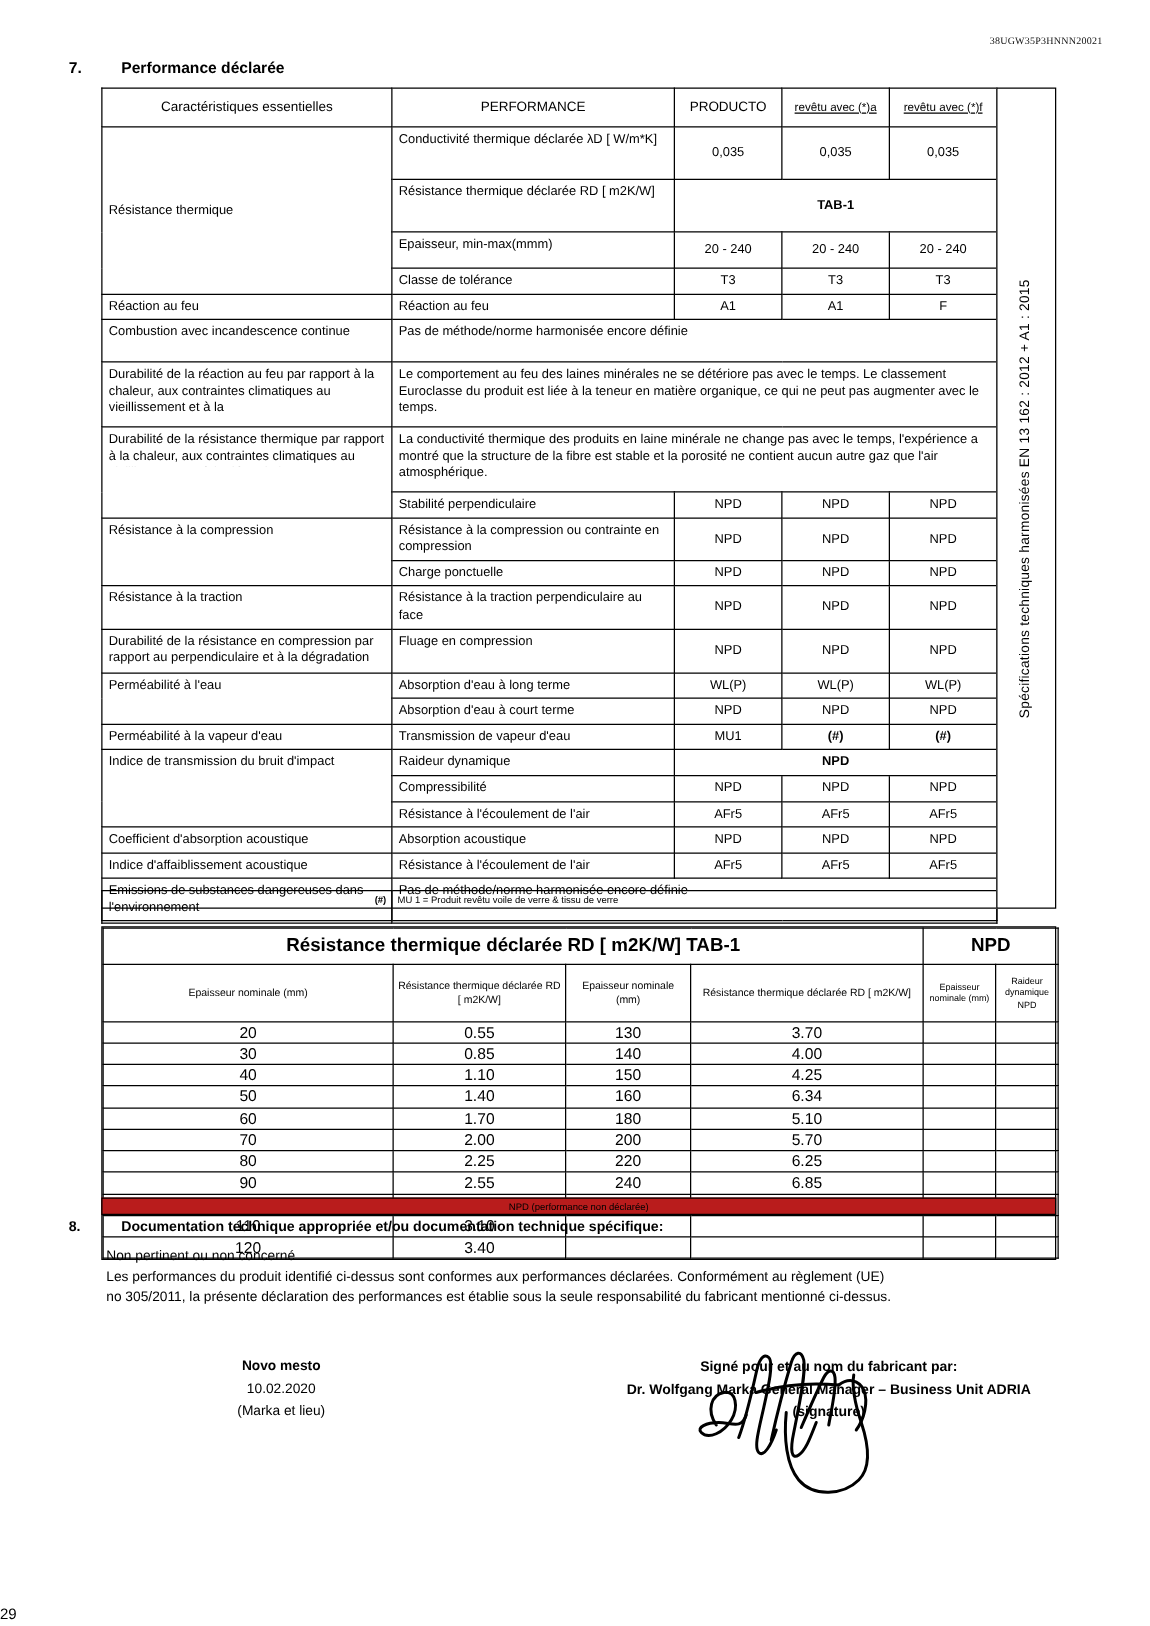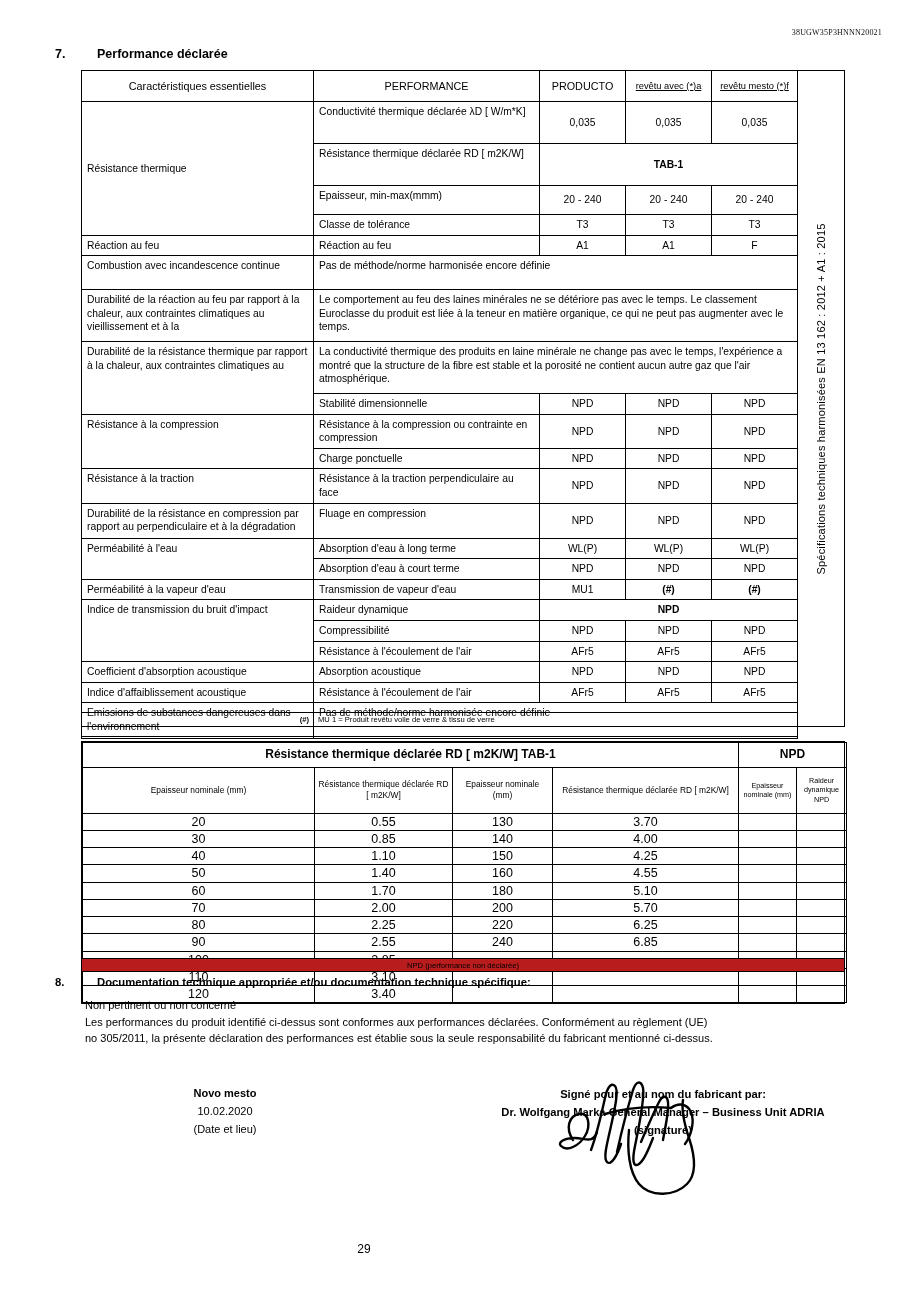--- a/index.html
+++ b/index.html
@@ -85,21 +85,21 @@
 
   
   .tab1wrap{
     position:absolute; left:81px; top:741px; width:764px;
     border:1.8px solid #000;
   }
   .tab1{
     width:100%; border-collapse:collapse; table-layout:fixed;
   }
   .tab1 td{ border:1px solid #000; font-size:8.4px; padding:2px 3px; text-align:center; vertical-align:middle; line-height:1.3;}
-  .tab1 td.title{ font-size:12px; font-weight:bold; padding:4px 0; }
+  .tab1 td.title{ font-size:15px; font-weight:bold; padding:4px 0; }
   .tab1 td.hdr{ font-size:8.4px; padding:4px 3px; height:46px; vertical-align:middle;}
   .tab1 td.hdr.tiny{ font-size:7.2px; }
   .tab1 td.num{ font-size:12.5px; padding:0 3px; height:15px; font-family:"Liberation Sans", sans-serif;}
   .t1c1{width:232px;} .t1c2{width:138px;} .t1c3{width:100px;} .t1c4{width:186px;} .t1c5{width:58px;} .t1c6{width:50px;}
 
   .npdbar{
     position:absolute; left:81px; top:958px; width:764px; height:14px;
     border:1.5px solid #000; background:#b91c1c;
     display:flex; align-items:center; justify-content:center;
     font-size:7.6px; font-weight:normal;
@@ -117,22 +117,22 @@
 
   
   .signblock{ position:absolute; left:0; top:1085px; width:920px; height:140px;}
   .leftsign{ position:absolute; left:125px; top:0; width:200px; text-align:center; font-size:11px; line-height:1.62;}
   .leftsign .place{ font-weight:bold; }
   .rightsign{ position:absolute; left:468px; top:0; width:390px; text-align:center; font-size:11.2px; font-weight:bold; line-height:1.62;}
   .rightsign .sigword{ font-weight:bold; }
   .scribble{ position:absolute; left:545px; top:1080px; width:200px; height:120px; pointer-events:none;}
 
   .pagenum{
-    position:absolute; left:0; top:1242px; width:728px;
-    text-align:center; font-size:12px;
+    position:absolute; left:0; top:1284px; width:728px;
+    font-size:12px;
   }
 </style>
 </head>
 <body>
 
 <div class="page">
 
   <div class="doc-code">38UGW35P3HNNN20021</div>
 
   <div class="sec7">
@@ -146,21 +146,21 @@
         <col class="col3">
         <col class="col4">
         <col class="col5">
       </colgroup>
     <tbody>
       <tr>
         <td class="hd" style="height:31px">Caractéristiques essentielles</td>
         <td class="hd">PERFORMANCE</td>
         <td class="hd">PRODUCTO</td>
         <td class="hd sm">revêtu avec (*)a</td>
-        <td class="hd sm">revêtu mesto (*)f</td>
+        <td class="hd sm">revêtu avec (*)f</td>
       </tr>
 
       <tr>
         <td rowspan="4" class="mid">Résistance thermique</td>
         <td style="height:42px">Conductivité thermique déclarée λD [ W/m*K]</td>
         <td class="c">0,035</td>
         <td class="c">0,035</td>
         <td class="c">0,035</td>
       </tr>
       <tr>
@@ -198,21 +198,21 @@
         <td colspan="4">Le comportement au feu des laines minérales ne se détériore pas avec le temps. Le classement Euroclasse du produit est liée à la teneur en matière organique, ce qui ne peut pas augmenter avec le temps.</td>
       </tr>
 
       <tr>
         <td rowspan="2">
             <span class="clip">Durabilité de la résistance thermique par rapport à la chaleur, aux contraintes climatiques au vieillissement et à la dégradation</span>
           </td>
         <td colspan="4" style="height:52px">La conductivité thermique des produits en laine minérale ne change pas avec le temps, l'expérience a montré que la structure de la fibre est stable et la porosité ne contient aucun autre gaz que l'air atmosphérique.</td>
       </tr>
       <tr>
-        <td style="height:20px">Stabilité dimensionnelle</td>
+        <td style="height:20px">Stabilité perpendiculaire</td>
         <td class="c">NPD</td>
         <td class="c">NPD</td>
         <td class="c">NPD</td>
       </tr>
 
       <tr>
         <td rowspan="2">Résistance à la compression</td>
         <td style="height:33px">Résistance à la compression ou contrainte en compression</td>
         <td class="c">NPD</td>
         <td class="c">NPD</td>
@@ -372,21 +372,21 @@
           <td class="num">1.10</td>
           <td class="num">150</td>
           <td class="num">4.25</td>
           <td class="num"></td>
           <td class="num"></td>
         </tr>
         <tr>
           <td class="num">50</td>
           <td class="num">1.40</td>
           <td class="num">160</td>
-          <td class="num">4.55</td>
+          <td class="num">6.34</td>
           <td class="num"></td>
           <td class="num"></td>
         </tr>
         <tr>
           <td class="num">60</td>
           <td class="num">1.70</td>
           <td class="num">180</td>
           <td class="num">5.10</td>
           <td class="num"></td>
           <td class="num"></td>
@@ -456,21 +456,21 @@
       <div>Non pertinent ou non concerné</div>
       <div>Les performances du produit identifié ci-dessus sont conformes aux performances déclarées. Conformément au règlement (UE)</div>
       <div>no 305/2011, la présente déclaration des performances est établie sous la seule responsabilité du fabricant mentionné ci-dessus.</div>
     </div>
   </div>
 
   <div class="signblock">
     <div class="leftsign">
       <div class="place">Novo mesto</div>
       <div>10.02.2020</div>
-      <div>(Date et lieu)</div>
+      <div>(Marka et lieu)</div>
     </div>
     <div class="rightsign">
       <div class="sigword">Signé pour et au nom du fabricant par:</div>
       <div>Dr. Wolfgang Marka  General Manager – Business Unit  ADRIA</div>
       <div>(signature)</div>
     </div>
   </div>
 
   <svg class="scribble" viewBox="0 0 200 120">
     <g fill="none" stroke="#000" stroke-width="2.4" stroke-linecap="round" stroke-linejoin="round">

